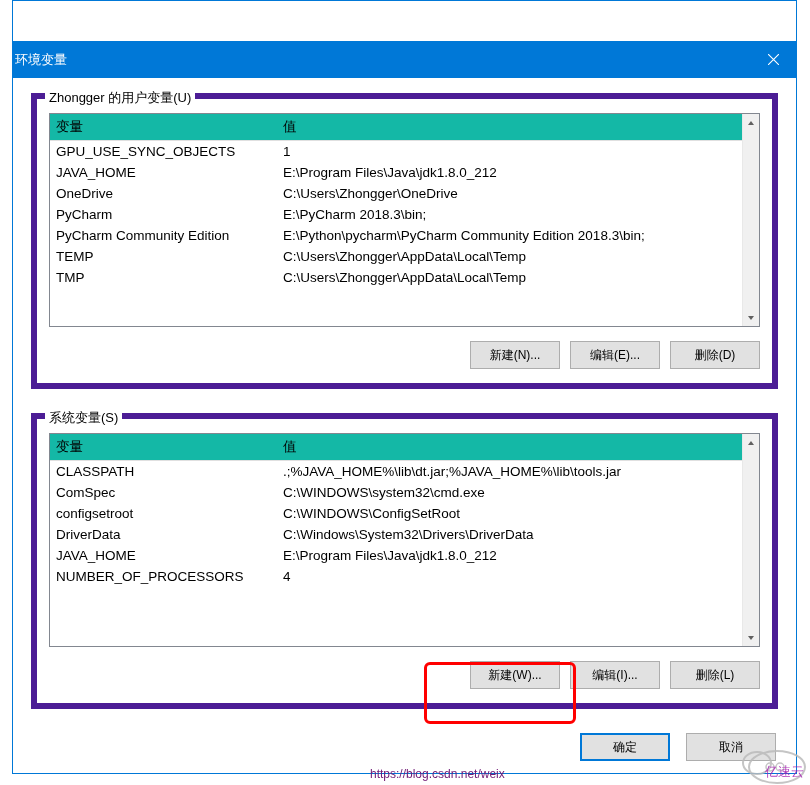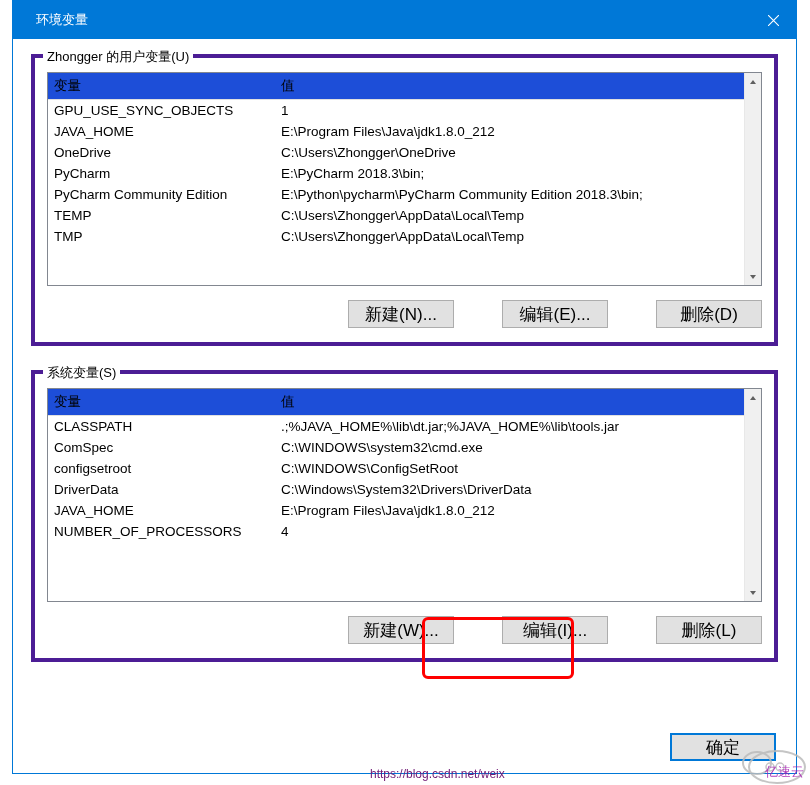--- a/index.html
+++ b/index.html
@@ -23,40 +23,41 @@
       display: flex;
       flex-direction: column;
     }
     .titlebar {
       background: #0078d7;
       color: #fff;
       height: 38px;
       display: flex;
       align-items: center;
       justify-content: space-between;
-      padding-left: 23px;
+      padding-left: 2px;
+      margin-top: 40px;
     }
     .titlebar-title { font-size: 13px; }
     .close-btn {
       width: 45px;
       height: 30px;
       display: flex;
       align-items: center;
       justify-content: center;
       cursor: pointer;
     }
     .close-btn svg { width: 11px; height: 11px; }
     .content {
       flex: 1;
       padding: 15px 18px 12px 18px;
       display: flex;
       flex-direction: column;
     }
     .fieldset {
-      border: 4px solid #4c1d95;
+      border: 6px solid #4c1d95;
       margin-bottom: 24px;
       padding: 14px 12px 14px 12px;
       position: relative;
     }
     .fieldset-legend {
       position: absolute;
       top: -10px;
       left: 8px;
       background: #fff;
       padding: 0 4px;
@@ -76,21 +77,21 @@
     }
     table {
       width: 100%;
       border-collapse: collapse;
       font-size: 13.5px;
     }
     th {
       text-align: left;
       font-weight: normal;
       padding: 4px 6px;
-      background: #1d4ed8;
+      background: #14b8a6;
       border-bottom: 1px solid #e0e0e0;
       font-size: 13.5px;
     }
     td {
       padding: 3px 6px;
       white-space: nowrap;
       overflow: hidden;
       text-overflow: ellipsis;
     }
     tr.selected td {
@@ -115,31 +116,30 @@
     }
     .scroll-arrow svg { width: 8px; height: 8px; fill: #606060; }
     .scroll-track { flex: 1; }
     .btn-row {
       display: flex;
       justify-content: flex-end;
       gap: 10px;
       margin-top: 14px;
     }
     .btn {
-      width: 106px;
+      width: 90px;
       height: 28px;
       background: #e1e1e1;
       border: 1px solid #adadad;
-      font-size: 17px;
+      font-size: 12px;
       font-family: inherit;
       cursor: pointer;
       display: flex;
       align-items: center;
       justify-content: center;
-      margin-left: 38px;
     }
     .btn.primary { border: 2px solid #0078d7; }
     .highlight-box {
       position: absolute;
       border: 3px solid #ff0000;
       pointer-events: none;
       border-radius: 6px;
     }
     .main-btns {
       display: flex;
@@ -310,20 +310,21 @@
       <div class="btn-row">
         <button class="btn">新建(W)...</button>
         <button class="btn">编辑(I)...</button>
         <button class="btn">删除(L)</button>
       </div>
       <div class="highlight-box" style="left:387px; top:243px; width:152px; height:62px;"></div>
     </div>
 
     <div class="main-btns">
       <button class="btn primary">确定</button>
+      <button class="btn">取消</button>
     </div>
 
   </div>
 </div>
 
 <div class="faded-url">https://blog.csdn.net/weix</div>
 
 <div class="watermark">
   <svg viewBox="0 0 90 48">
     <ellipse cx="55" cy="30" rx="28" ry="16" fill="none" stroke="#bbb" stroke-width="2"></ellipse>

